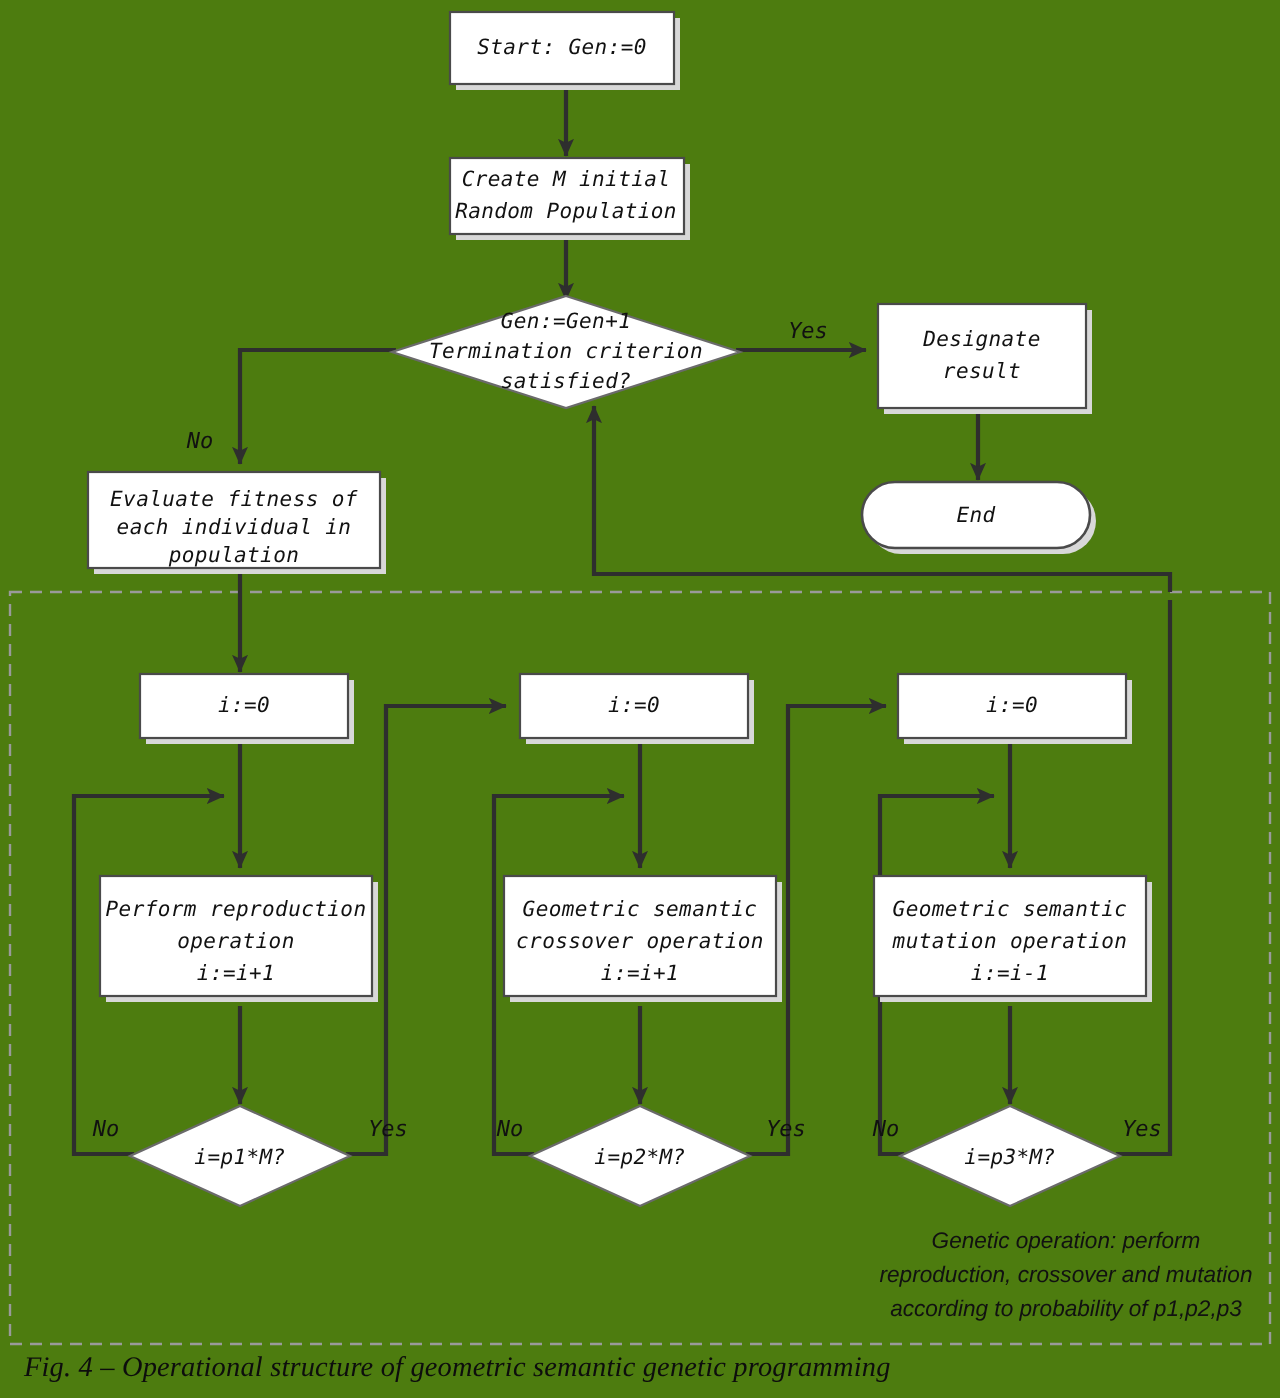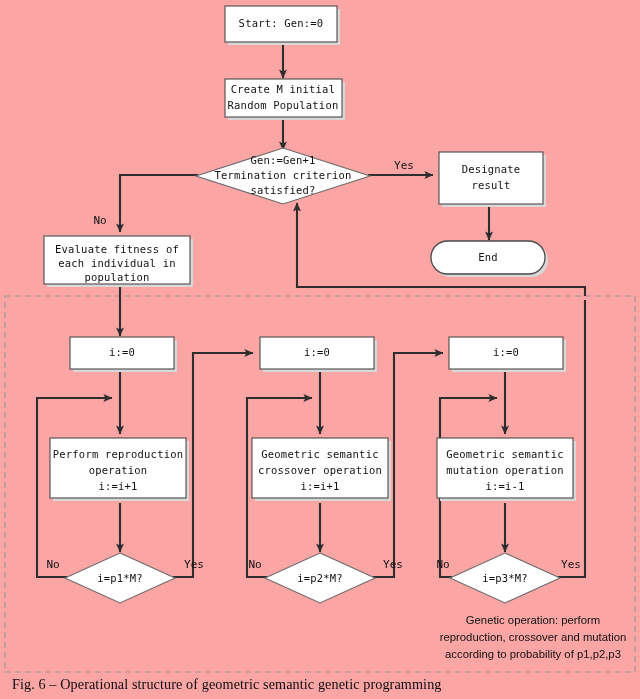--- a/index.html
+++ b/index.html
@@ -1,17 +1,17 @@
 <!DOCTYPE html>
 <html><head>
 <meta charset="utf-8">
 <style>
   html,body{margin:0;padding:0;background:#ffffff;}
-  #page{position:relative;width:640px;height:699px;background:#fca5a5;
-        font-family:"DejaVu Sans Mono",monospace;overflow:hidden;}
+  #page{position:relative;width:640px;height:699px;background:#4d7c0f;
+        font-family:"DejaVu Sans Mono",monospace;overflow:hidden;font-style:italic;}
   svg{position:absolute;left:0;top:0;}
   .nodebox{fill:#ffffff;stroke:#4a4a4a;stroke-width:1.1;}
   .shadow{fill:#d8d8d8;stroke:none;}
   .diamond{fill:#ffffff;stroke:#6a6a6a;stroke-width:1.1;}
   .term{fill:#ffffff;stroke:#4a4a4a;stroke-width:1.3;}
   .conn{stroke:#2e2e2e;stroke-width:2.1;fill:none;stroke-linecap:butt;}
   .dashregion{fill:none;stroke:#9a9a9a;stroke-width:1.2;stroke-dasharray:6 4;}
   text{font-family:"DejaVu Sans Mono",monospace;fill:#111111;}
   .t-node{font-size:10.5px;text-anchor:middle;dominant-baseline:middle;letter-spacing:0.2px;}
   .t-diam{font-size:10.5px;text-anchor:middle;dominant-baseline:middle;letter-spacing:0.2px;}
@@ -148,15 +148,15 @@
     <text class="t-lab" x="393" y="565">Yes</text>
 
     <text class="t-lab" x="443" y="565">No</text>
     <text class="t-lab" x="571" y="565">Yes</text>
 
     <text class="t-note" x="533" y="621">Genetic operation: perform</text>
     <text class="t-note" x="533" y="638">reproduction, crossover and mutation</text>
     <text class="t-note" x="533" y="655">according to probability of p1,p2,p3</text>
   </svg>
 
-  <div class="caption">Fig. 6 – Operational structure of geometric semantic genetic programming</div>
+  <div class="caption">Fig. 4 – Operational structure of geometric semantic genetic programming</div>
 
 </div>
 
 </body></html>

